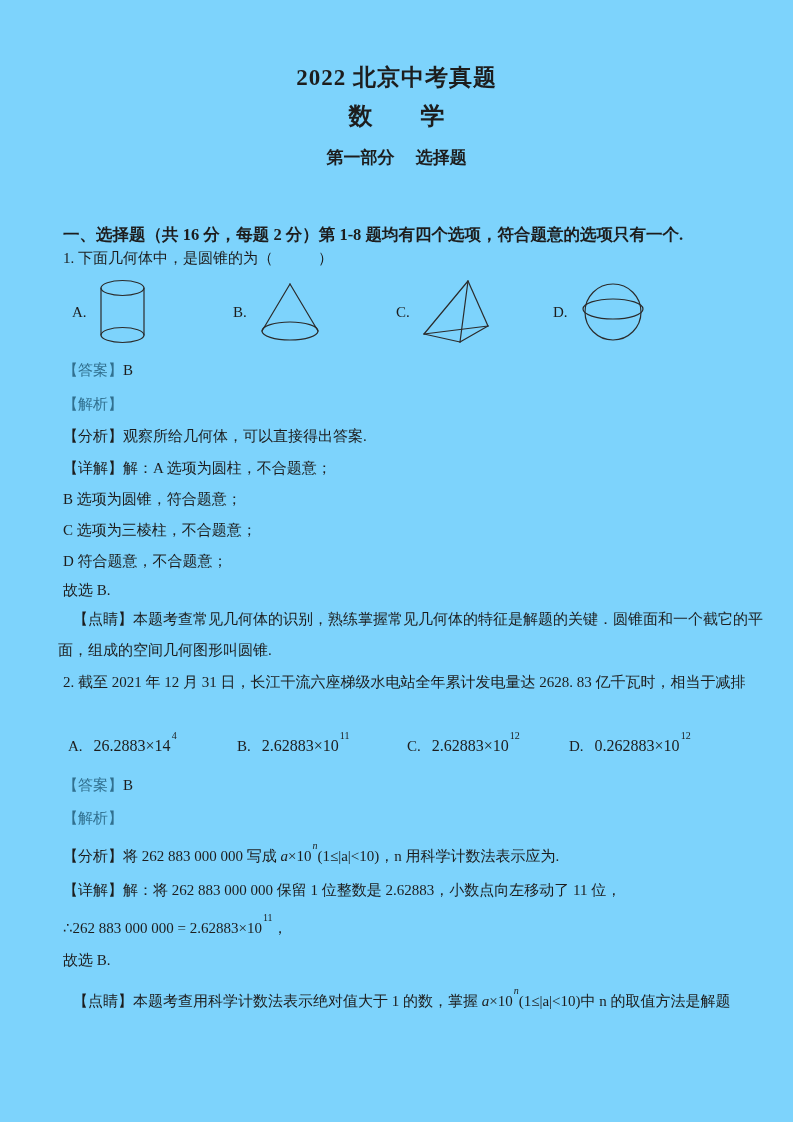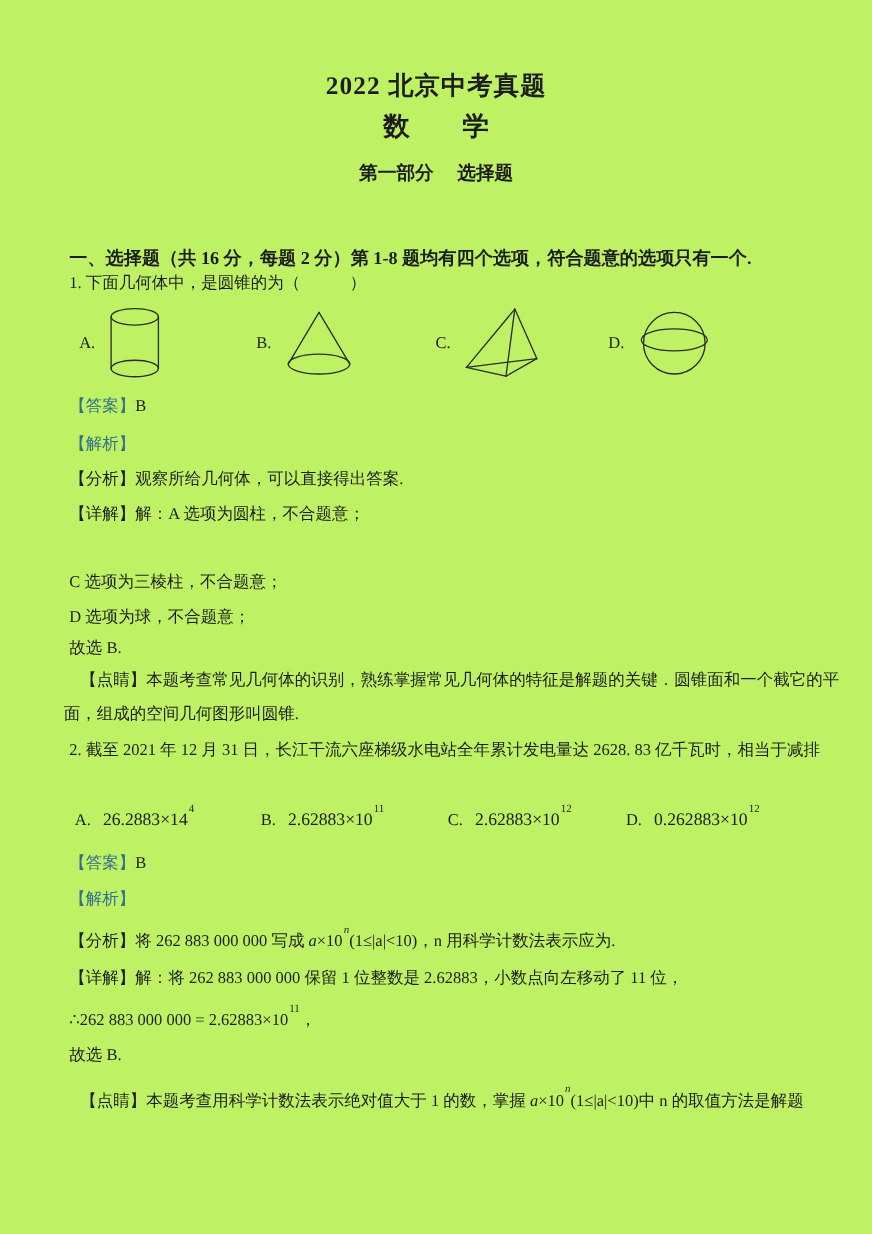--- a/index.html
+++ b/index.html
@@ -1,17 +1,17 @@
 <!DOCTYPE html>
 <html><head>
 <meta charset="utf-8">
 <style>
   html,body{margin:0;padding:0;background:#ffffff;}
   .page{
-    position:relative;width:793px;height:1122px;background:#bef264;overflow:hidden;
+    position:relative;width:793px;height:1122px;background:#7dd3fc;overflow:hidden;
     font-family:"Liberation Serif","DejaVu Serif",serif;color:#1d1d1d;
     font-size:15px;
   }
   .line{position:absolute;left:63px;right:40px;line-height:24px;white-space:nowrap;}
   .center{left:0;right:0;text-align:center;}
   .title{font-size:23px;font-weight:bold;letter-spacing:1px;}
   .subject{font-size:24px;font-weight:bold;}
   .part{font-size:17px;font-weight:bold;}
   .heading{font-size:16.5px;font-weight:bold;margin-top:16px;}
   .blue{color:#31708f;}
@@ -81,22 +81,23 @@
   </div>
 
   <div class="line" style="top:358px">
     <span class="blue">【答案】</span><span>B</span>
   </div>
   <div class="line" style="top:392px">
     <span class="blue">【解析】</span>
   </div>
   <div class="line" style="top:424px">【分析】观察所给几何体，可以直接得出答案.</div>
   <div class="line" style="top:456px">【详解】解：A 选项为圆柱，不合题意；</div>
+  <div class="line" style="top:487px">B 选项为圆锥，符合题意；</div>
   <div class="line" style="top:518px">C 选项为三棱柱，不合题意；</div>
-  <div class="line" style="top:549px">D 选项为球，不合题意；</div>
+  <div class="line" style="top:549px">D 符合题意，不合题意；</div>
   <div class="line" style="top:578px">故选 B.</div>
   <div class="line" style="top:638px;left:58px">面，组成的空间几何图形叫圆锥.</div>
   <div class="line" style="top:607px;left:73px">【点睛】本题考查常见几何体的识别，熟练掌握常见几何体的特征是解题的关键．圆锥面和一个截它的平</div>
 
   <div class="line" style="top:670px">2. 截至 2021 年 12 月 31 日，长江干流六座梯级水电站全年累计发电量达 2628. 83 亿千瓦时，相当于减排</div>
 
   <div class="optrow">
     <span class="opt" style="left:5px">
       <span class="optlabel">A.</span><span class="optbase">26.2883×14</span><sup class="e">4</sup>
     </span>

